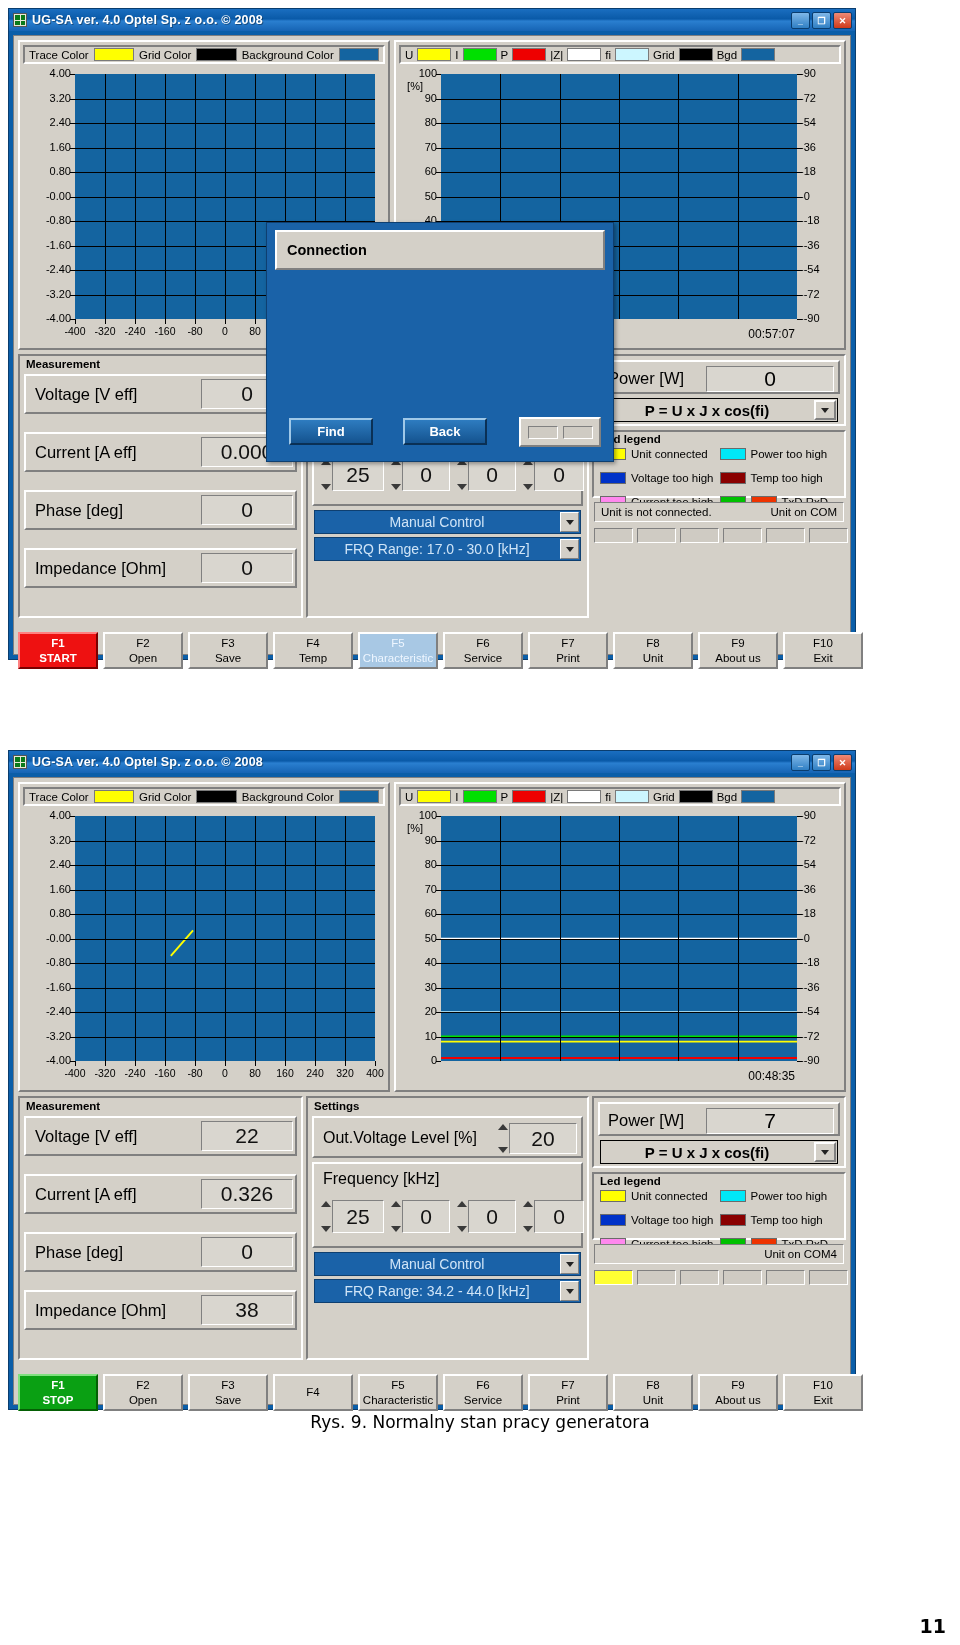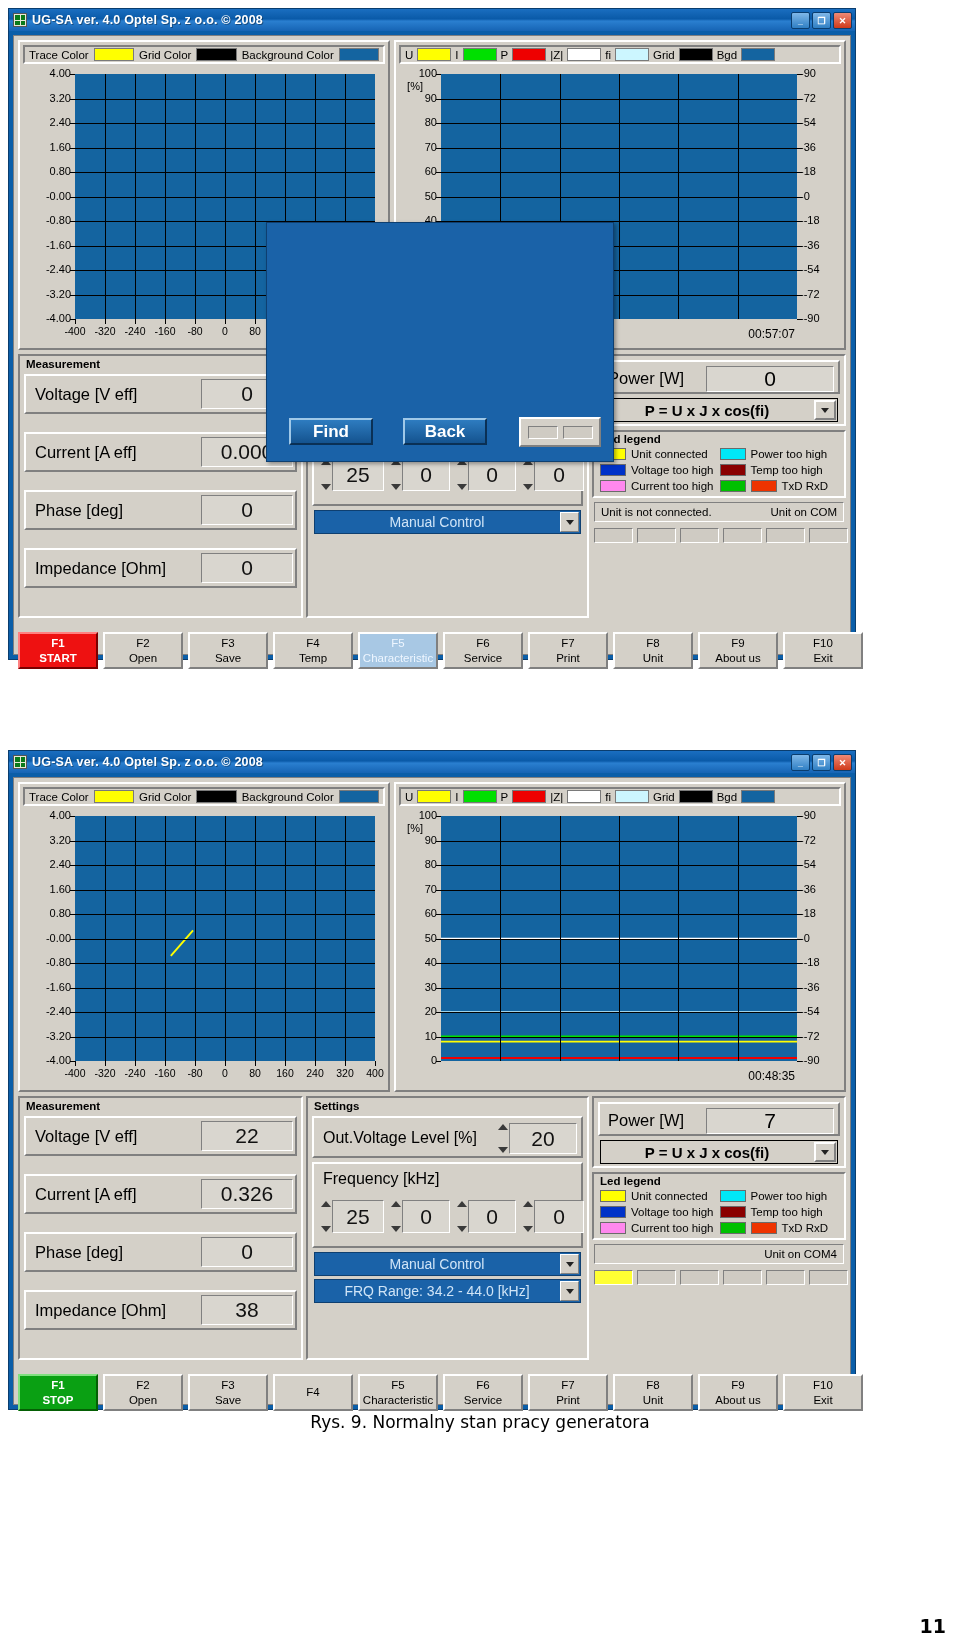--- a/index.html
+++ b/index.html
@@ -144,21 +144,21 @@
     width:18px;align-self:stretch;margin:1px;
     border:2px solid;border-color:#ffffff #808080 #808080 #ffffff;
     background:#d4d0c8;display:flex;align-items:center;justify-content:center;
   }
   .greycombo .arrowbox .ar{
     width:0;height:0;border-left:4px solid transparent;border-right:4px solid transparent;border-top:5px solid #222;
   }
 
   
   .legend-grid{position:absolute;left:6px;top:16px;display:flex;gap:6px;}
-  .legcol{display:flex;flex-direction:column;gap:4px;}
+  .legcol{display:flex;flex-direction:column;gap:12px;}
   .legitem{display:flex;align-items:center;gap:5px;font-size:11.5px;color:#000;white-space:nowrap;}
   .led{width:26px;height:12px;border:1px solid #6b6b6b;box-sizing:border-box;}
 
   .statusline{
     position:absolute;display:flex;align-items:center;justify-content:space-between;
     padding:0 6px;font-size:11.5px;color:#000;box-sizing:border-box;
   }
   .ledrow{position:absolute;display:flex;gap:4px;align-items:center;}
   .ledcell{
     width:39px;height:15px;
@@ -197,21 +197,21 @@
     background:#d4d0c8;box-sizing:border-box;
     display:flex;align-items:center;justify-content:center;
   }
   .modal-msg{font-size:17px;font-weight:bold;color:#d01010;}
   .mbtn{
     position:absolute;height:27px;width:84px;
     background:linear-gradient(to bottom,#2e7cc0,#14538f);
     border:2px solid;border-color:#9fc8e8 #0a3055 #0a3055 #9fc8e8;
     box-sizing:border-box;
     display:flex;align-items:center;justify-content:center;
-    color:#ffffff;font-size:17px;font-weight:bold;
+    color:#ffffff;font-size:13px;font-weight:bold;
   }
 
   
   .caption{
     position:absolute;width:100%;text-align:center;
     font-size:17px;color:#000;font-family:"DejaVu Sans", sans-serif;
   }
   .pageno{
     position:absolute;right:14px;bottom:8px;font-size:19px;font-weight:bold;color:#000;
     font-family:"DejaVu Sans", sans-serif;
@@ -466,20 +466,26 @@
             <div class="spinbox">0</div>
           </div>
         </div>
 
         <div class="bluebar" style="left:6px;top:154px;right:6px;height:24px;">
           <span class="txt">Manual Control</span>
           <span class="arrowbox">
               <i class="ar"></i>
             </span>
         </div>
+        <div class="bluebar" style="left:6px;top:181px;right:6px;height:24px;">
+          <span class="txt">FRQ Range: 17.0 - 30.0 [kHz]</span>
+          <span class="arrowbox">
+              <i class="ar"></i>
+            </span>
+        </div>
       </div>
 
       <div class="sunken group" style="left:578px;top:318px;width:254px;height:72px;">
         <div class="raised" style="position:absolute;left:4px;top:4px;right:4px;height:34px;">
           <span style="position:absolute;left:8px;top:7px;font-size:16.5px;color:#000;">Power [W]</span>
           <div style="position:absolute;right:4px;top:4px;width:128px;height:26px;border:1px solid;border-color:#808080 #ffffff #ffffff #808080;background:#d9d6cf;display:flex;align-items:center;justify-content:center;font-size:21px;box-sizing:border-box;">0</div>
         </div>
         <div class="greycombo" style="left:6px;top:42px;right:6px;height:24px;">
           <span class="txt">P = U x J x cos(fi)</span>
           <span class="arrowbox">
@@ -574,20 +580,21 @@
           <span>F9</span>
           <span>About us</span>
         </div>
         <div class="fkey">
           <span>F10</span>
           <span>Exit</span>
         </div>
       </div>
 
       <div class="modal" style="left:252px;top:186px;width:348px;height:240px;">
+        <div class="modal-title">Connection</div>
         <div class="mbtn" style="left:22px;bottom:16px;">Find</div>
         <div class="mbtn" style="left:136px;bottom:16px;">Back</div>
         <div class="raised" style="position:absolute;right:12px;bottom:14px;width:82px;height:30px;display:flex;align-items:center;justify-content:center;gap:5px;">
           <span class="ledcell" style="width:30px;height:13px;"></span>
           <span class="ledcell" style="width:30px;height:13px;"></span>
         </div>
       </div>
 
     </div>
   </div>

